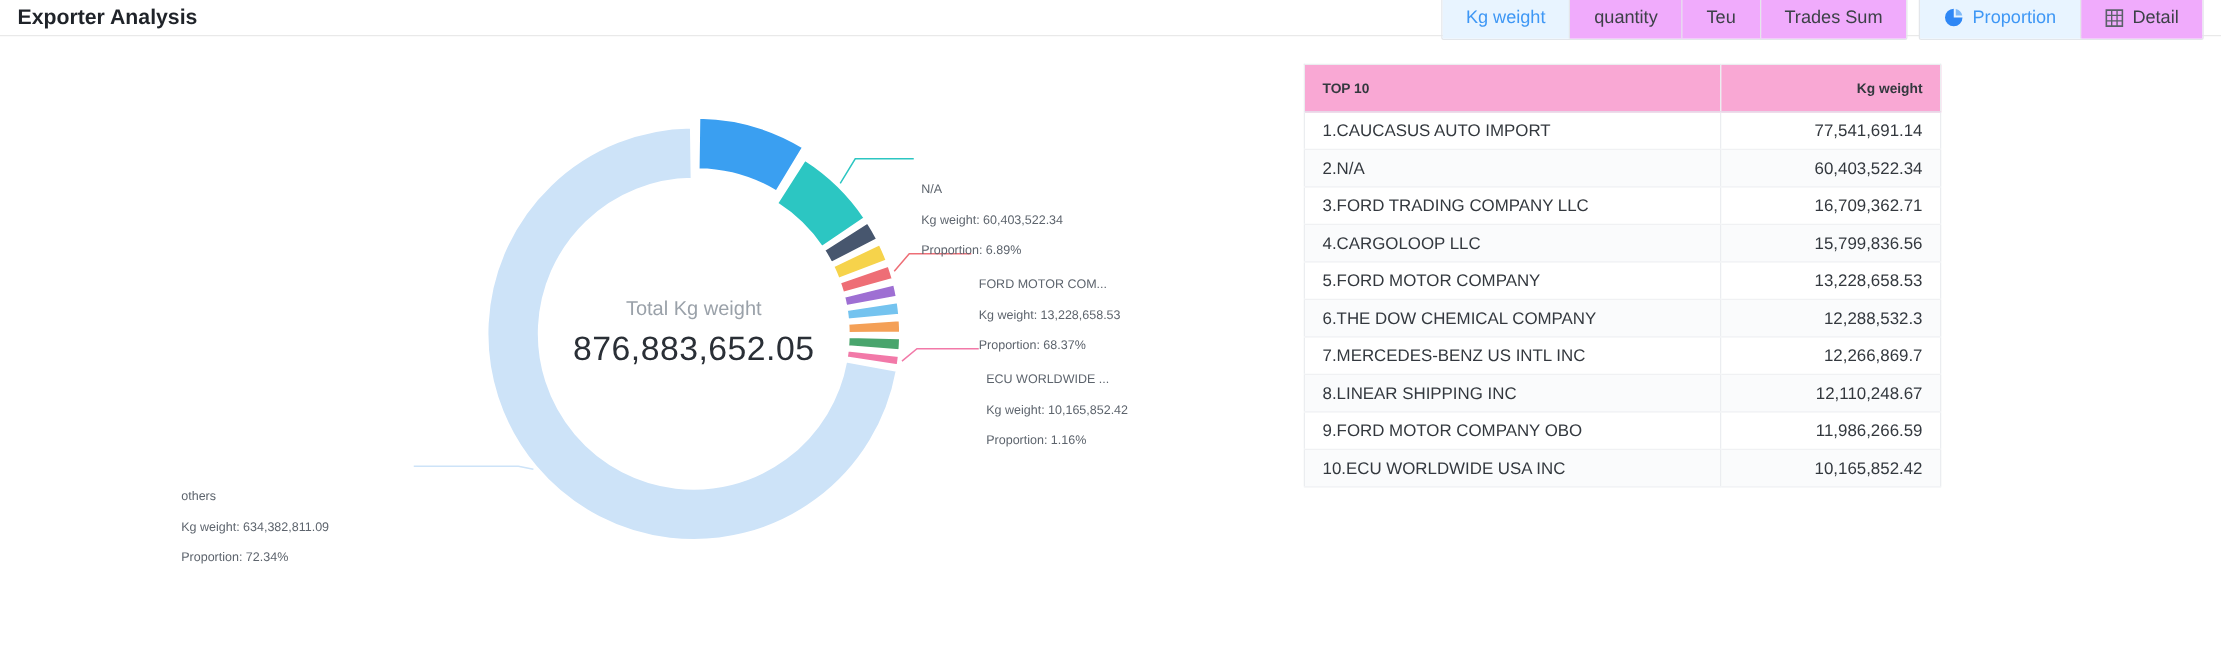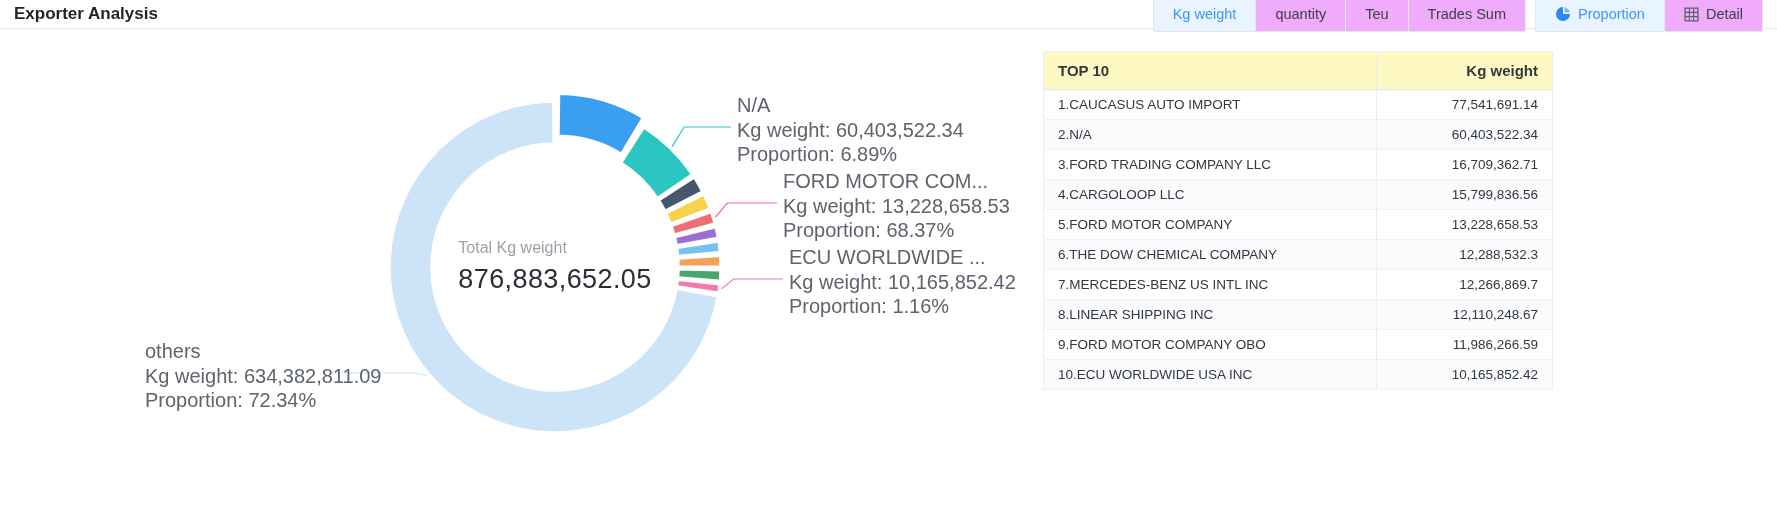--- a/index.html
+++ b/index.html
@@ -18,32 +18,32 @@
   .tab:last-child { border-right:none; }
   .tab.active { background:#e8f4ff; color:#3e97f5; }
   .tab .icon { display:inline-flex; align-items:center; }
 
   
   main { position:relative; height:473px; }
   .chart-wrap { position:absolute; left:0; top:0; width:1040px; height:473px; }
   .chart-wrap svg { position:absolute; left:0; top:0; }
 
   .center-label { position:absolute; left:555px; top:238px; transform:translate(-50%,-50%);
-                  pointer-events:none; }
+                  text-align:center; pointer-events:none; }
   .center-label .lbl { font-size:16px; color:#9aa1a9; margin-bottom:7px; }
   .center-label .val { font-size:27px; color:#2a2f36; font-weight:400; letter-spacing:.4px; }
 
-  .callout { position:absolute; font-size:20px; color:#5d646d; line-height:24px; white-space:nowrap; }
+  .callout { position:absolute; font-size:10px; color:#5d646d; line-height:24px; white-space:nowrap;margin-top:47px; }
   .callout .c-title { margin-bottom:1px; }
 
   
   .table-wrap { position:absolute; left:1043px; top:22px; width:510px; }
   table { width:100%; border-collapse:collapse; font-size:13.5px; color:#33383e;
           border:1px solid #ebedf0; }
-  thead th { background:#fef9c3; font-weight:700; font-size:15px; height:38px;
+  thead th { background:#f9a8d4; font-weight:700; font-size:11px; height:38px;
              text-align:left; padding:0 14px; border-bottom:1px solid #e2e6ee; }
   th.val, td.val { text-align:right; border-left:1px solid #ebedf0; width:176px; }
   tbody td { height:30px; padding:0 14px; border-bottom:1px solid #f0f1f3; }
   tbody tr:nth-child(even) { background:#fafbfc; }
 </style>
 </head>
 <body>
 
 <div class="page">
 

